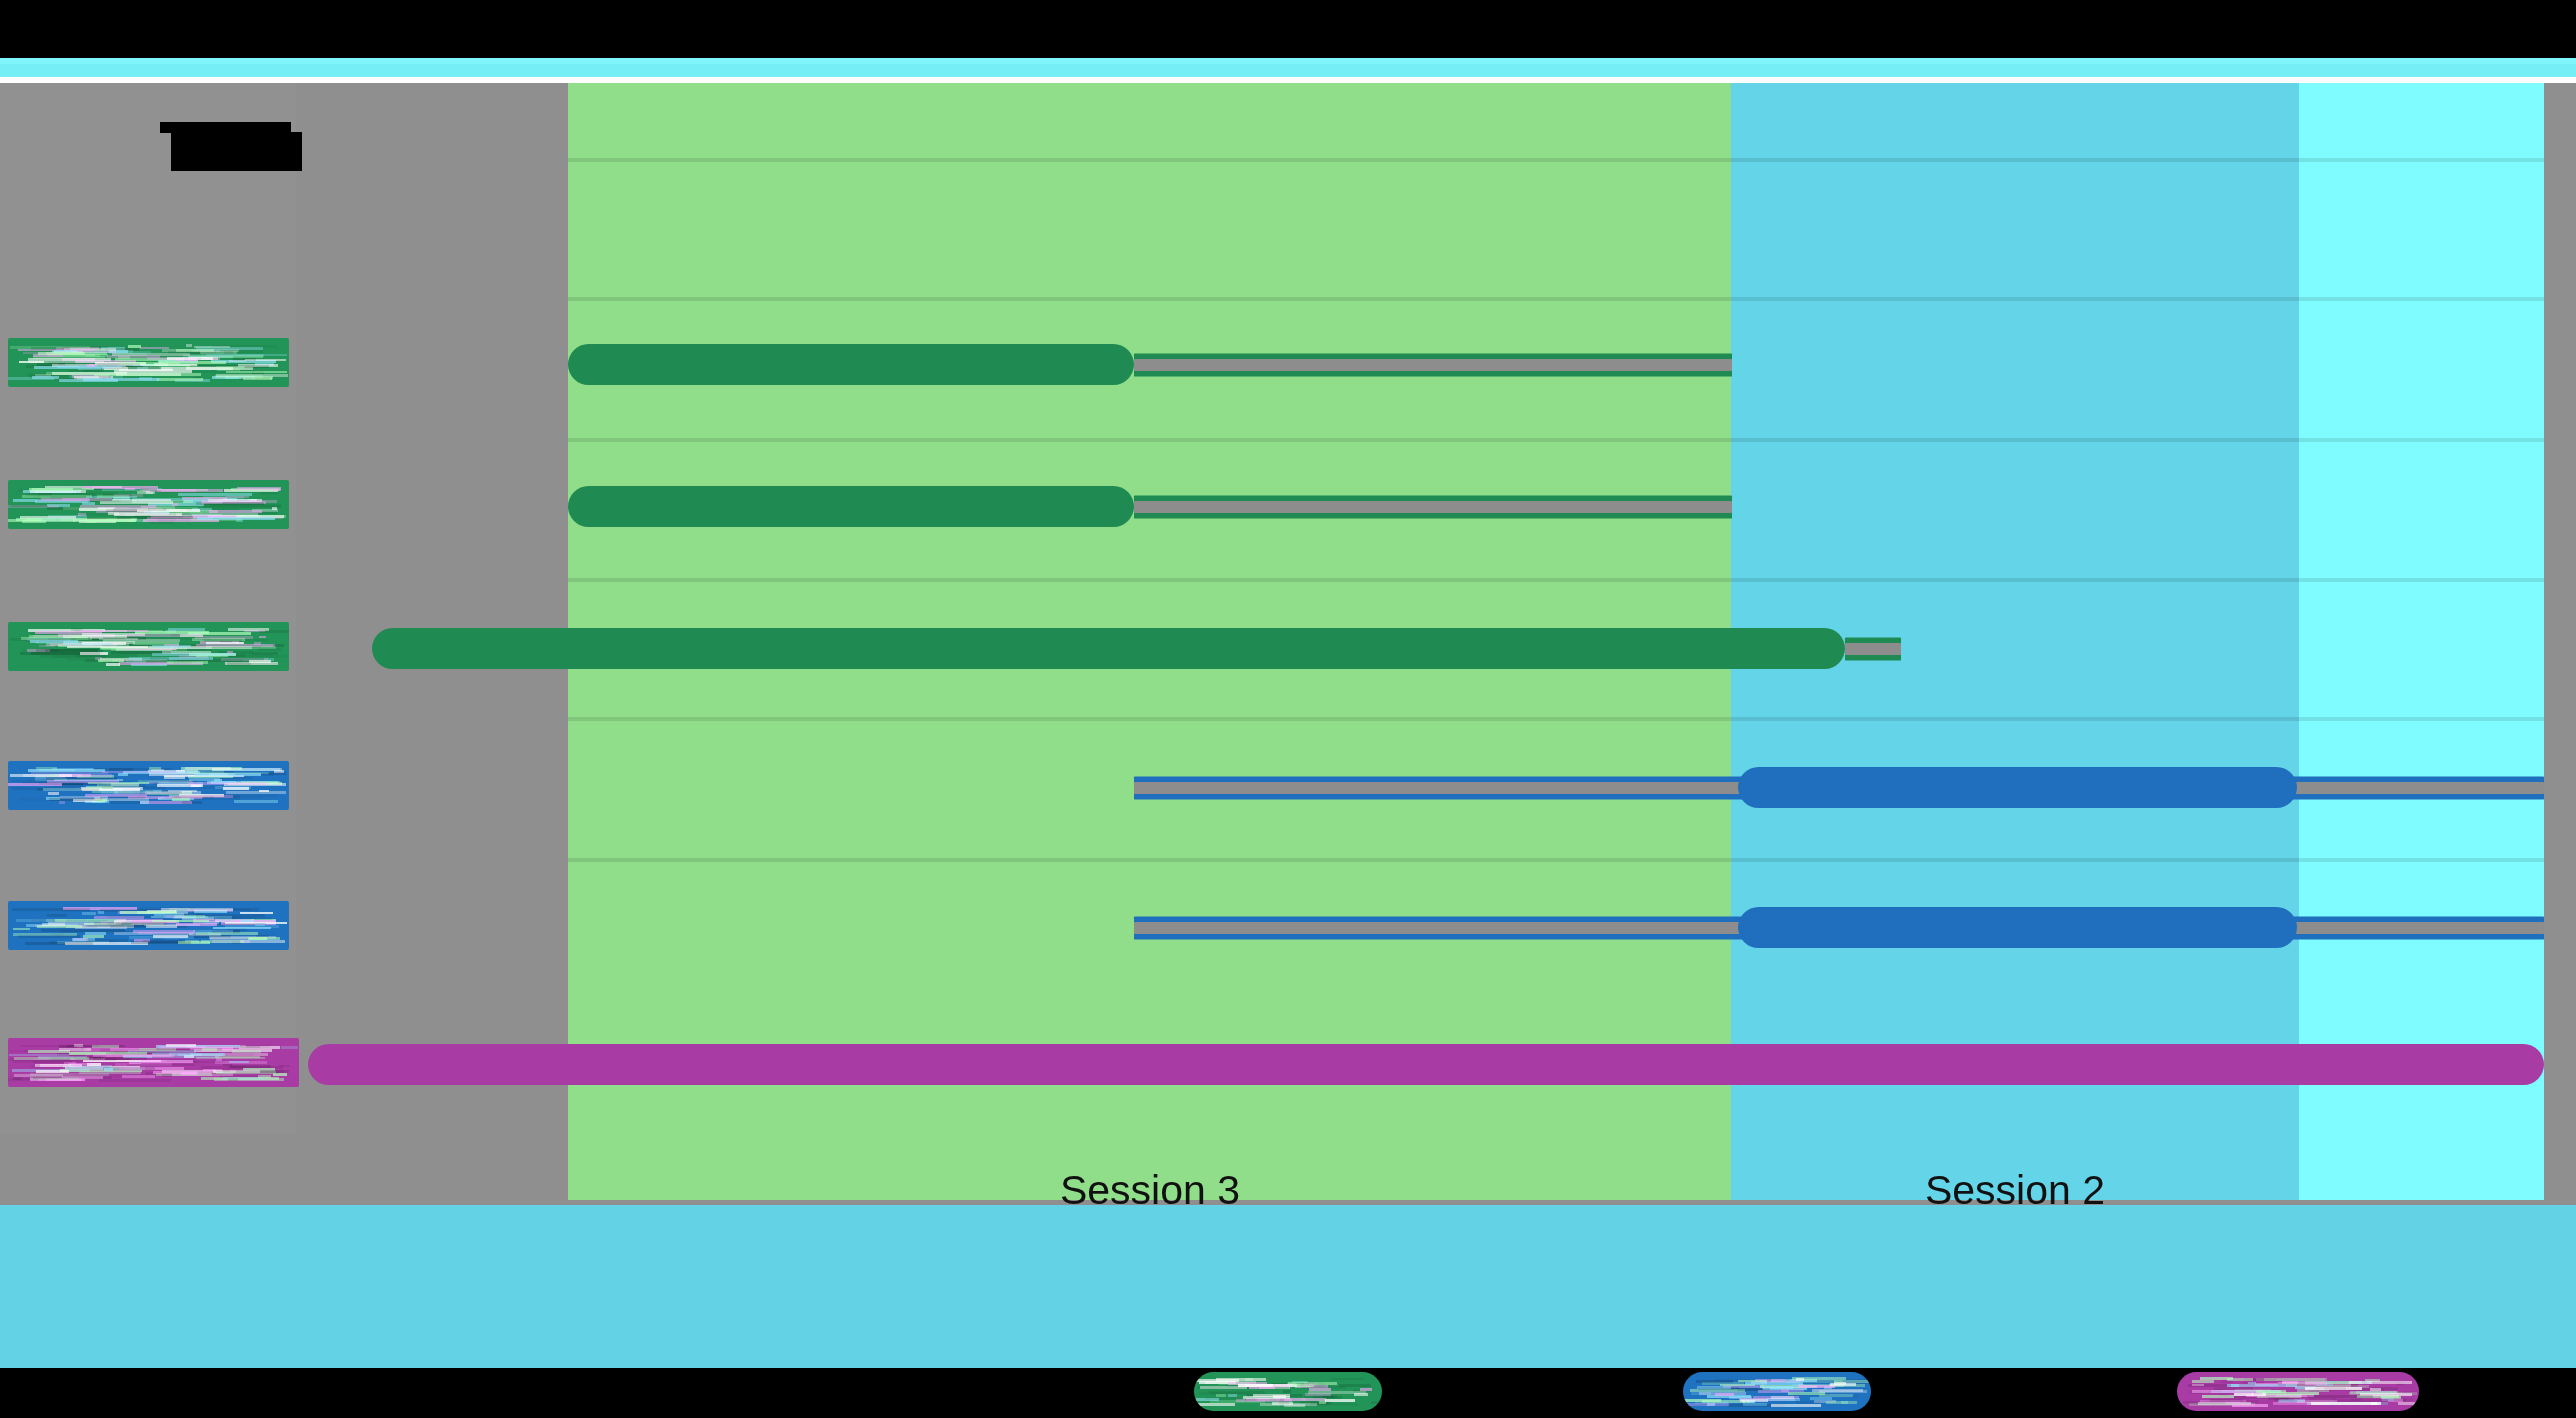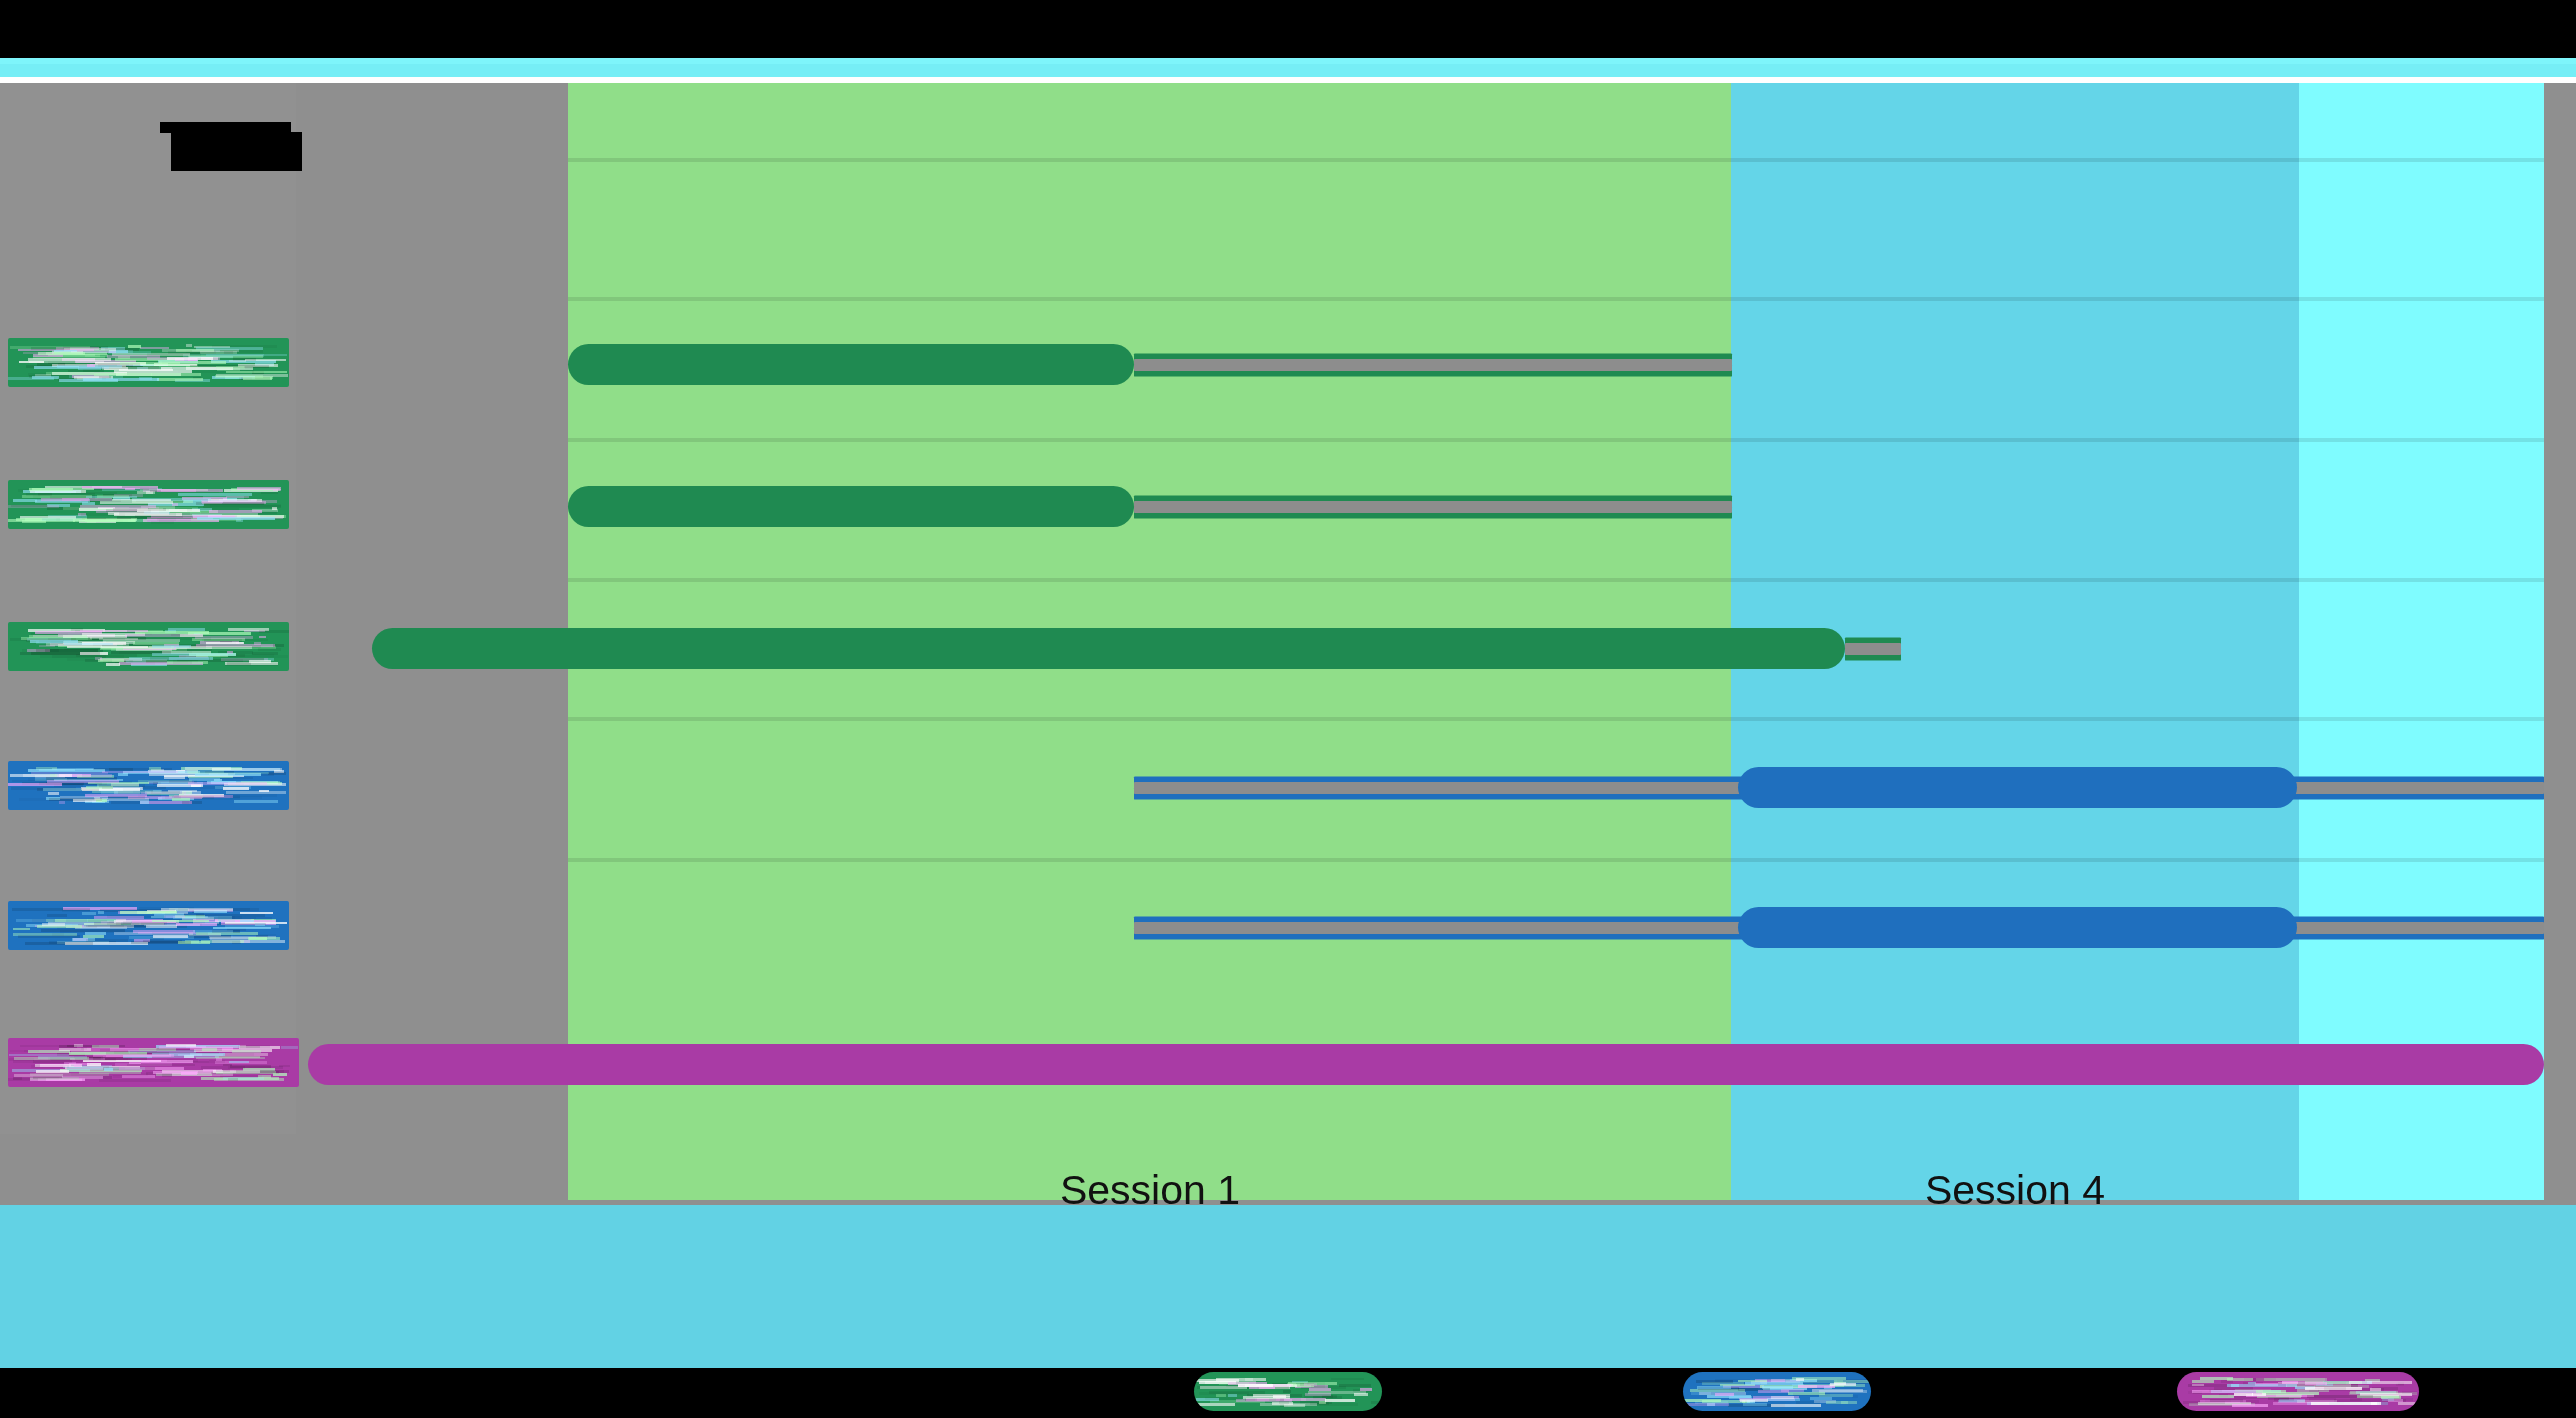--- a/index.html
+++ b/index.html
@@ -936,22 +936,22 @@
             <i style="left: 66px; top: 26px; width: 7px; background: rgba(255, 170, 255, 0.8); opacity: 0.59;"></i>
             <i style="left: 194px; top: 15px; width: 52px; background: rgba(0, 0, 0, 0.1); opacity: 0.42;"></i>
             <i style="left: 194px; top: 9.8px; width: 15.4px; background: rgba(180, 255, 190, 0.85); opacity: 0.61;"></i>
             <i style="left: 98px; top: 13.8px; width: 63px; background: rgba(0, 0, 0, 0.18); opacity: 0.56;"></i>
             <i style="left: 67px; top: 20px; width: 41px; background: rgba(0, 0, 0, 0.1); opacity: 0.62;"></i>
           </span>
       </div>
       <div class="bar bar-mag" style="left:308px;top:5.6px;width:2236px;"></div>
     </div>
 
-    <div class="caption" style="left:568px;top:1051px;width:1164px;">Session 1</div>
-    <div class="caption" style="left:1731px;top:1051px;width:568px;">Session 4</div>
+    <div class="caption" style="left:568px;top:1051px;width:1164px;">Session 3</div>
+    <div class="caption" style="left:1731px;top:1051px;width:568px;">Session 2</div>
 
     <div class="vscroll"></div>
   </div>
 
   <div class="footer-rule"></div>
   <div class="footer"></div>
 
   <div class="legend">
     <div class="legend-item lg-green" style="left:1194px;width:188px;">
       <span class="noise">

